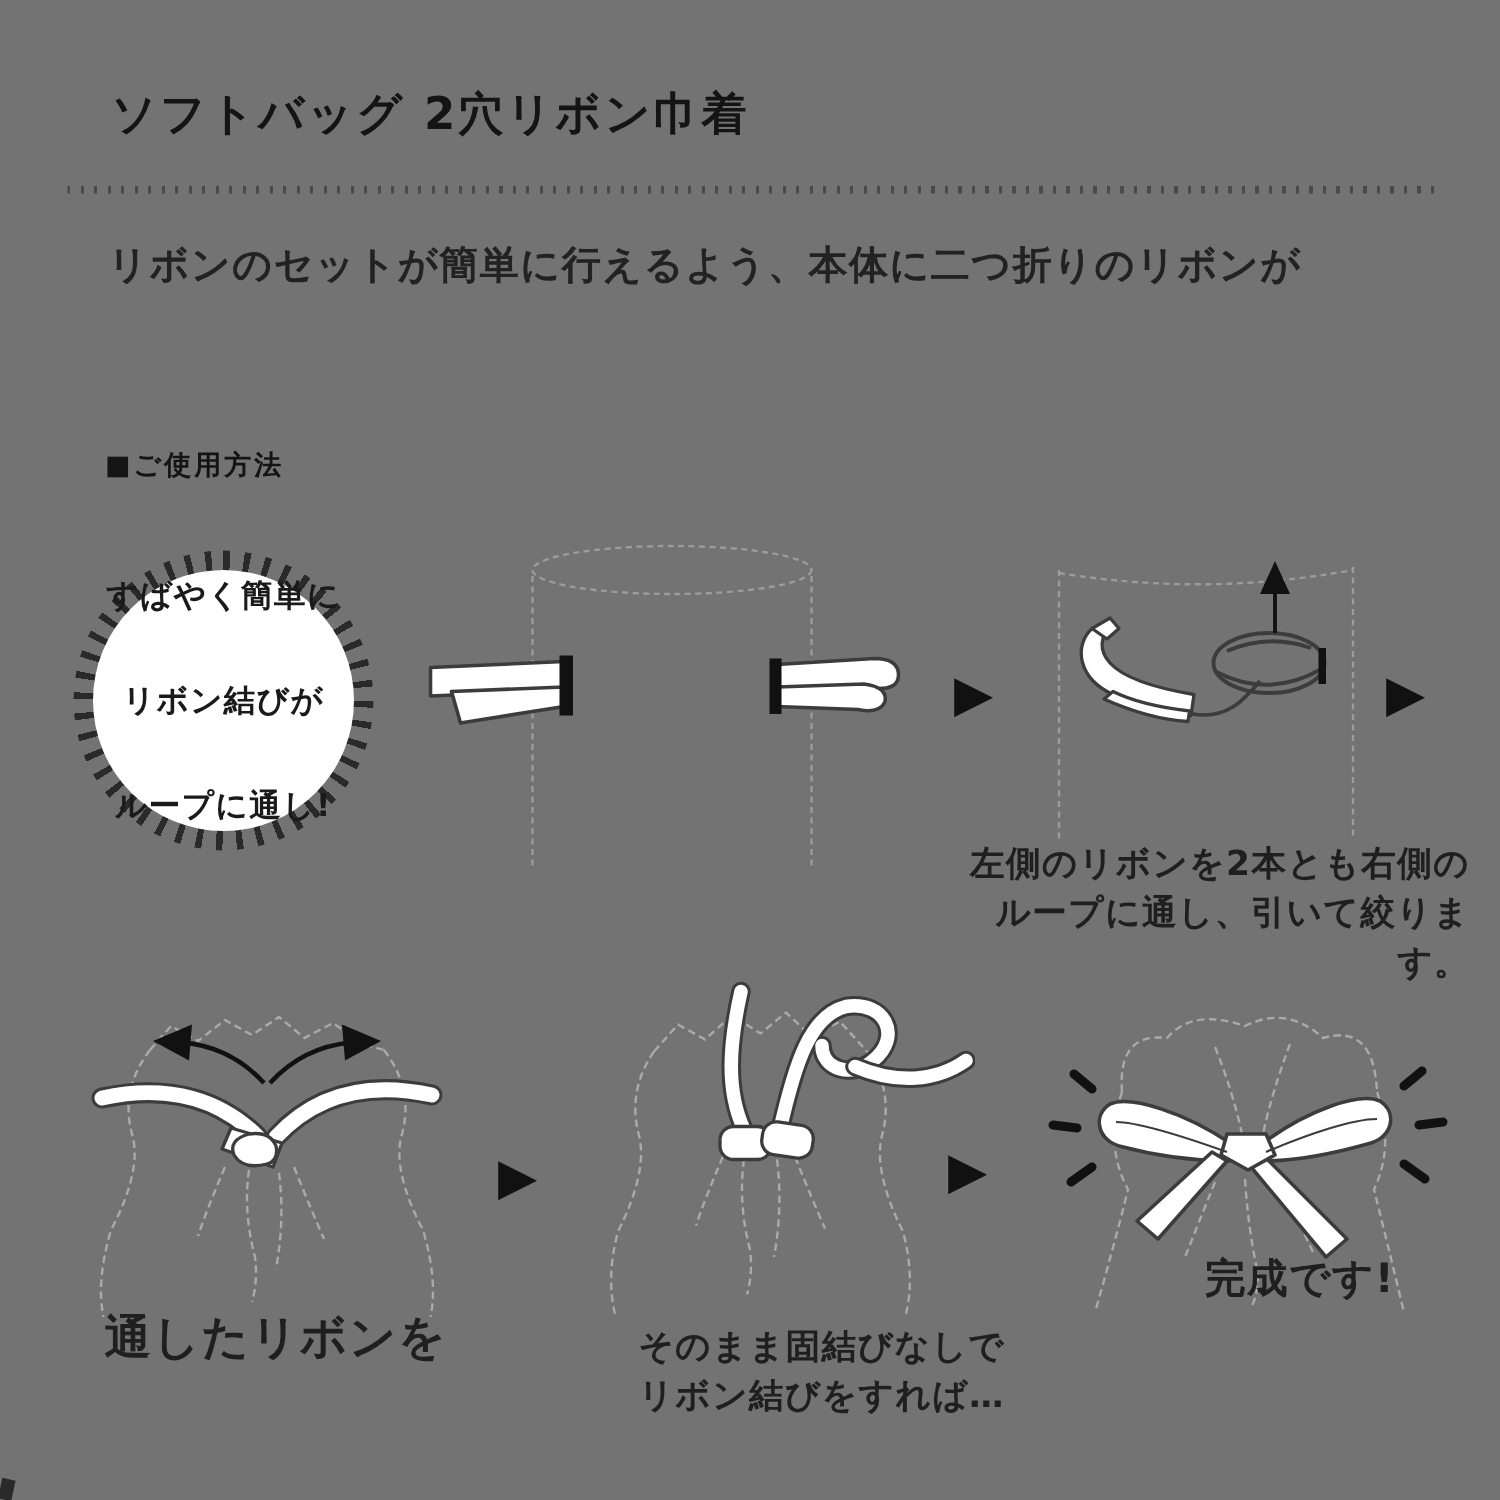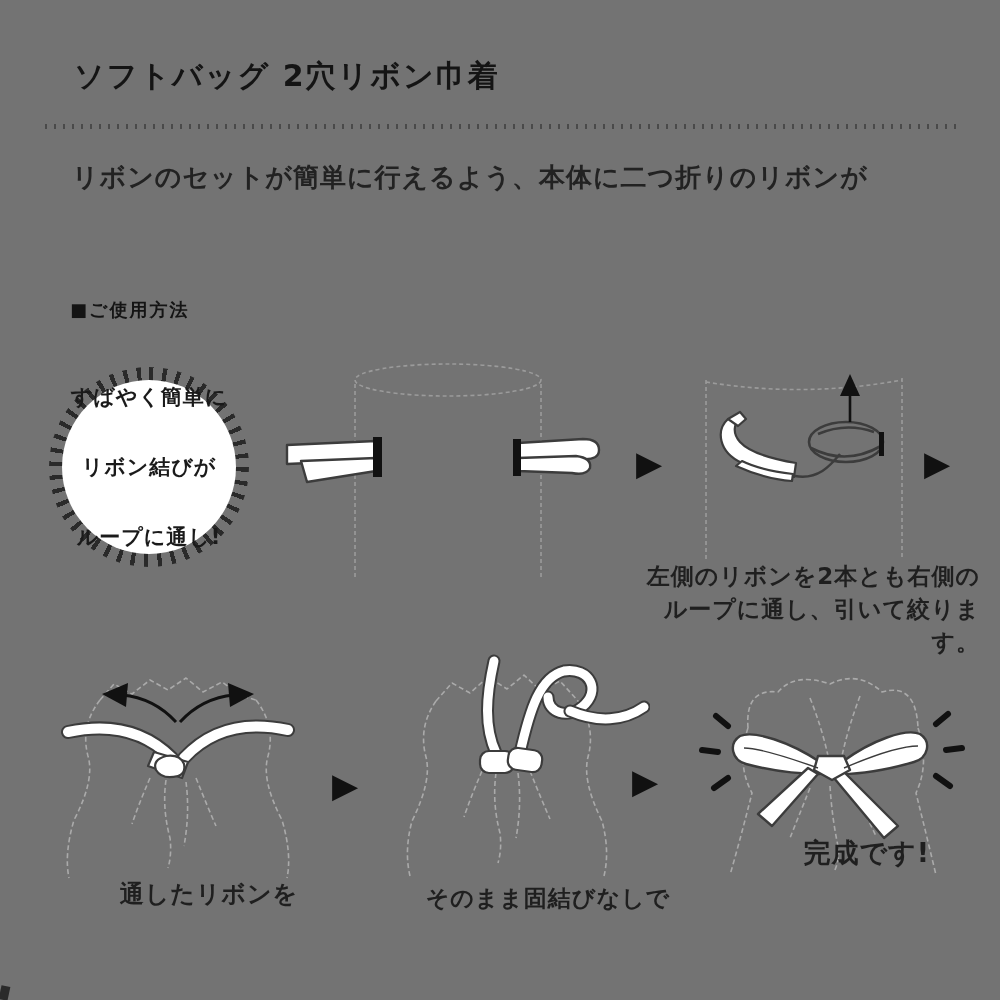--- a/index.html
+++ b/index.html
@@ -188,25 +188,26 @@
     <g stroke="#111" stroke-width="6" stroke-linecap="round">
       <line x1="38" y1="58" x2="26" y2="48"></line>
       <line x1="28" y1="84" x2="12" y2="82"></line>
       <line x1="38" y1="110" x2="24" y2="120"></line>
       <line x1="246" y1="56" x2="258" y2="46"></line>
       <line x1="256" y1="82" x2="272" y2="80"></line>
       <line x1="246" y1="108" x2="260" y2="118"></line>
     </g>
   </svg>
 
-  <div class="abs caption" style="left:58px;top:878px;width:240px;font-size:24px;">
+  <div class="abs caption" style="left:58px;top:878px;width:240px;font-size:31px;font-family:Liberation Mono, monospace;">
     <div>通したリボンを</div>
   </div>
 
   <div class="abs caption" style="left:380px;top:882px;width:290px;">
     <div>そのまま固結びなしで</div>
+    <div>リボン結びをすれば…</div>
   </div>
 
   <div class="abs caption" style="left:700px;top:836px;width:230px;font-size:27px;">完成です!</div>
 
   <div class="abs corner-mark"></div>
 
 </div>
 
 </body></html>

